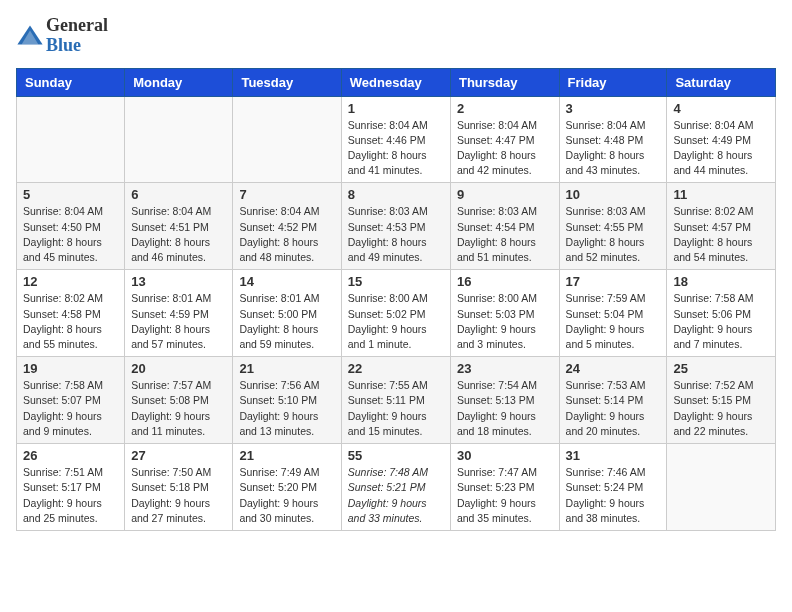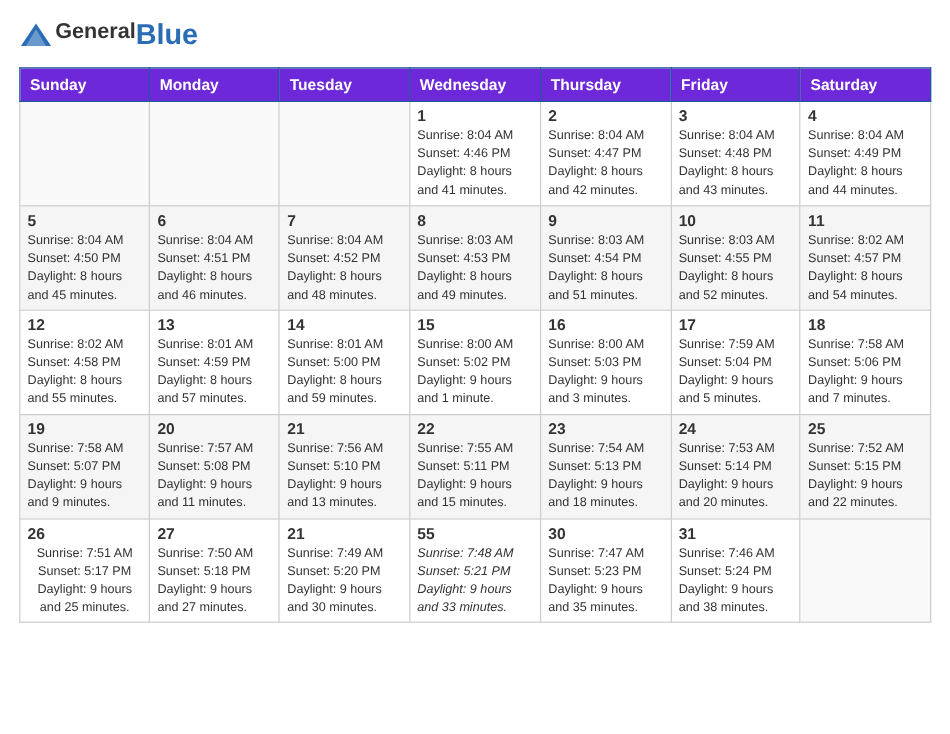--- a/index.html
+++ b/index.html
@@ -15,30 +15,31 @@
       justify-content: space-between;
       align-items: flex-start;
       margin-bottom: 12px;
     }
     .logo {
       display: flex;
       align-items: center;
     }
     .logo-text {
       display: flex;
-      flex-direction: row;
+      flex-direction: column;
       line-height: 1.1;
+      font-family: Liberation Serif, serif;
     }
     .logo-general {
       font-size: 18px;
       font-weight: bold;
       color: #333;
     }
     .logo-blue {
-      font-size: 24px;
+      font-size: 18px;
       font-weight: bold;
       color: #2a6db5;
     }
     .logo-icon {
       width: 28px;
       height: 28px;
       margin-right: 2px;
     }
     .title-block {
       text-align: right;
@@ -51,21 +52,21 @@
     .location {
       font-size: 14px;
       color: #555;
     }
     .calendar {
       width: 100%;
       border-collapse: collapse;
       border: 1px solid #ccc;
     }
     .calendar th {
-      background: #6d28d9;
+      background: #1d4ed8;
       color: #fff;
       font-size: 13px;
       font-weight: bold;
       padding: 6px 8px;
       text-align: left;
       border: 1px solid #1e5a9a;
     }
     .calendar td {
       vertical-align: top;
       border: 1px solid #ccc;
@@ -305,21 +306,21 @@
           <span class="day-num">25</span>
           <div class="day-info" style="white-space: pre-line;">Sunrise: 7:52 AM
 Sunset: 5:15 PM
 Daylight: 9 hours
 and 22 minutes.</div>
         </td>
       </tr>
       <tr>
         <td>
           <span class="day-num">26</span>
-          <div class="day-info" style="white-space: pre-line; text-align: center;">Sunrise: 7:51 AM
+          <div class="day-info" style="white-space: pre-line;">Sunrise: 7:51 AM
 Sunset: 5:17 PM
 Daylight: 9 hours
 and 25 minutes.</div>
         </td>
         <td>
           <span class="day-num">27</span>
           <div class="day-info" style="white-space: pre-line;">Sunrise: 7:50 AM
 Sunset: 5:18 PM
 Daylight: 9 hours
 and 27 minutes.</div>

